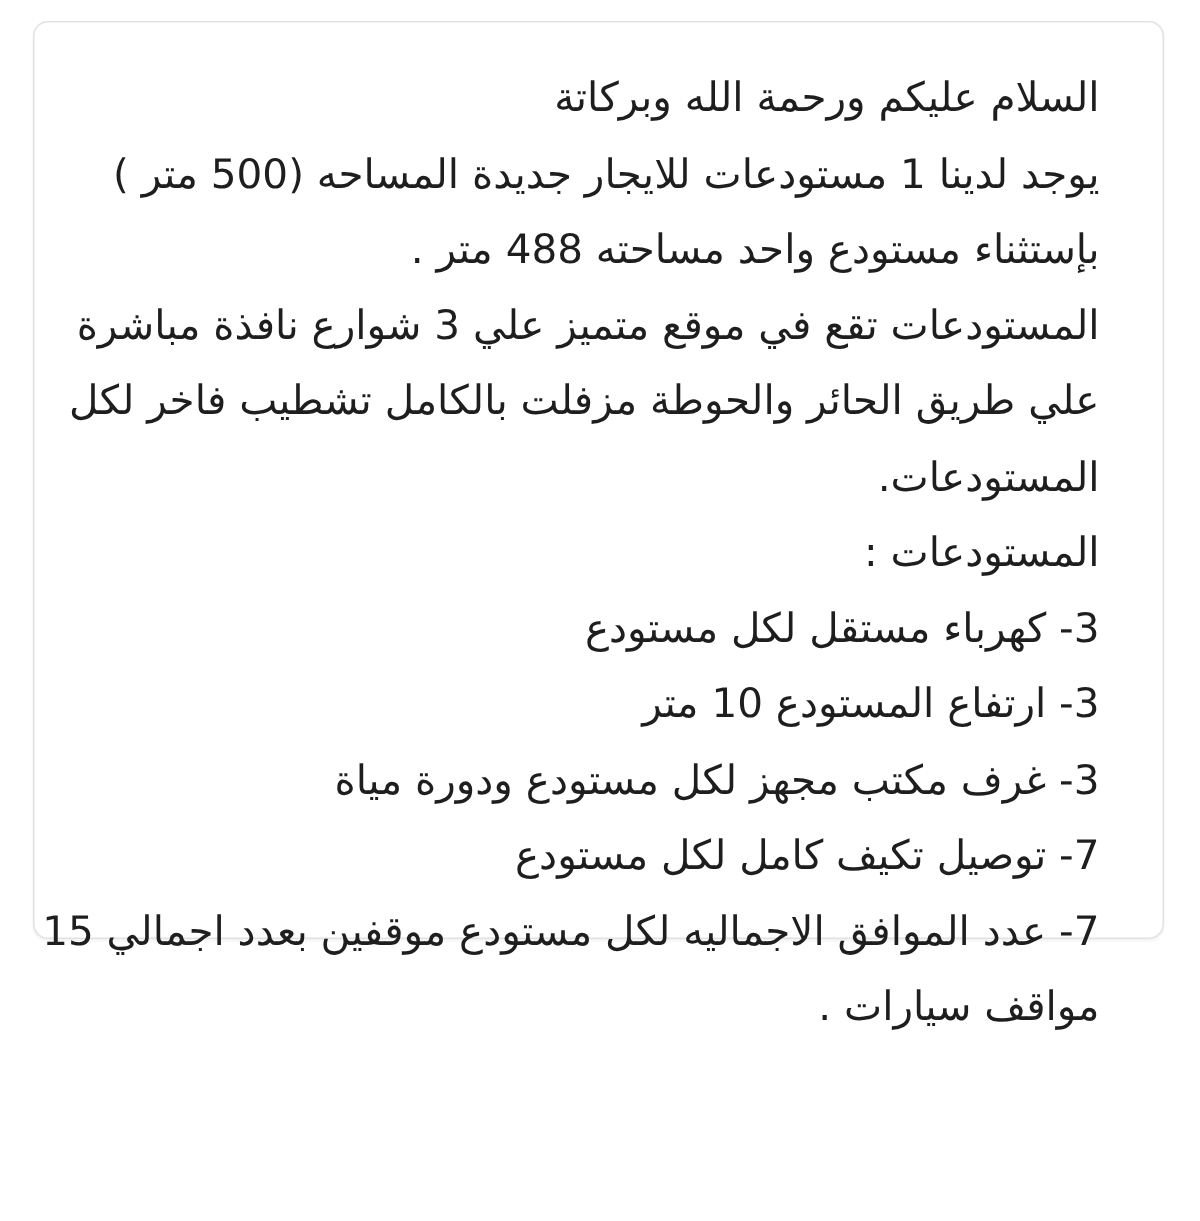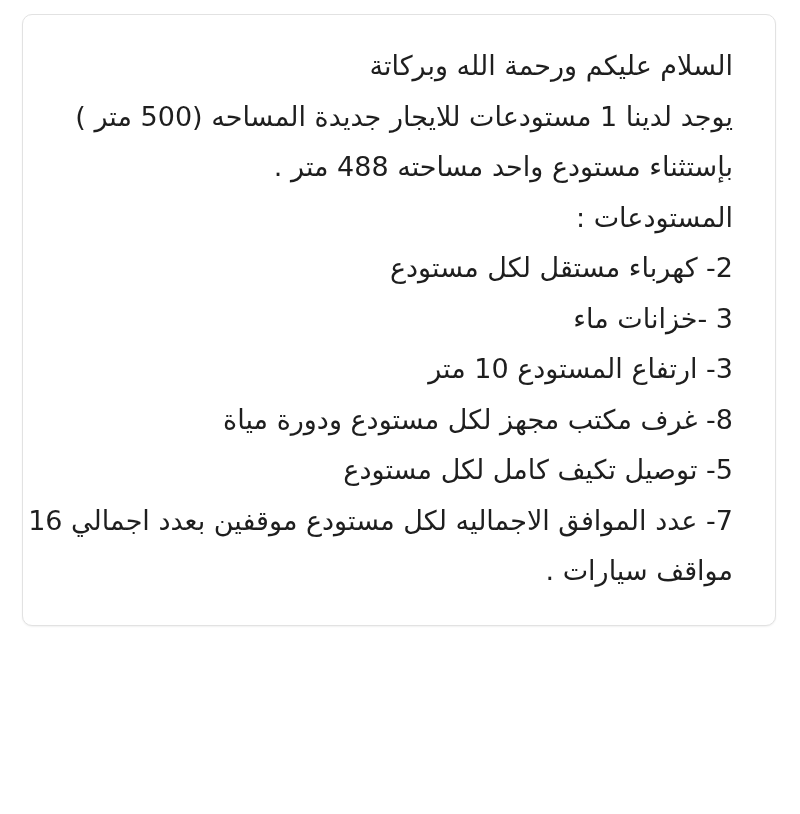--- a/index.html
+++ b/index.html
@@ -47,21 +47,21 @@
       display: block;
     }
   </style>
 </head>
 <body>
 
 <div class="card">
   <div class="content" dir="rtl">
     <span class="line">السلام عليكم ورحمة الله وبركاتة</span>
     <span class="para">يوجد لدينا 1 مستودعات للايجار جديدة المساحه (500 متر ) بإستثناء مستودع واحد مساحته 488 متر .</span>
+    <span class="para">المستودعات تقع في موقع متميز علي 3 شوارع نافذة مباشرة علي طريق الحائر والحوطة مزفلت بالكامل تشطيب فاخر لكل المستودعات.</span>
     <span class="line">المستودعات :</span>
-    <span class="line">2- كهرباء مستقل لكل مستودع</span>
-    <span class="line">3 -خزانات ماء</span>
+    <span class="line">3- كهرباء مستقل لكل مستودع</span>
     <span class="line">3- ارتفاع المستودع 10 متر</span>
-    <span class="line">8- غرف مكتب مجهز لكل مستودع ودورة مياة</span>
-    <span class="line">5- توصيل تكيف كامل لكل مستودع</span>
-    <span class="para">7- عدد الموافق الاجماليه لكل مستودع موقفين بعدد اجمالي 16 مواقف سيارات .</span>
+    <span class="line">3- غرف مكتب مجهز لكل مستودع ودورة مياة</span>
+    <span class="line">7- توصيل تكيف كامل لكل مستودع</span>
+    <span class="para">7- عدد الموافق الاجماليه لكل مستودع موقفين بعدد اجمالي 15 مواقف سيارات .</span>
   </div>
 </div>
 
 </body></html>

